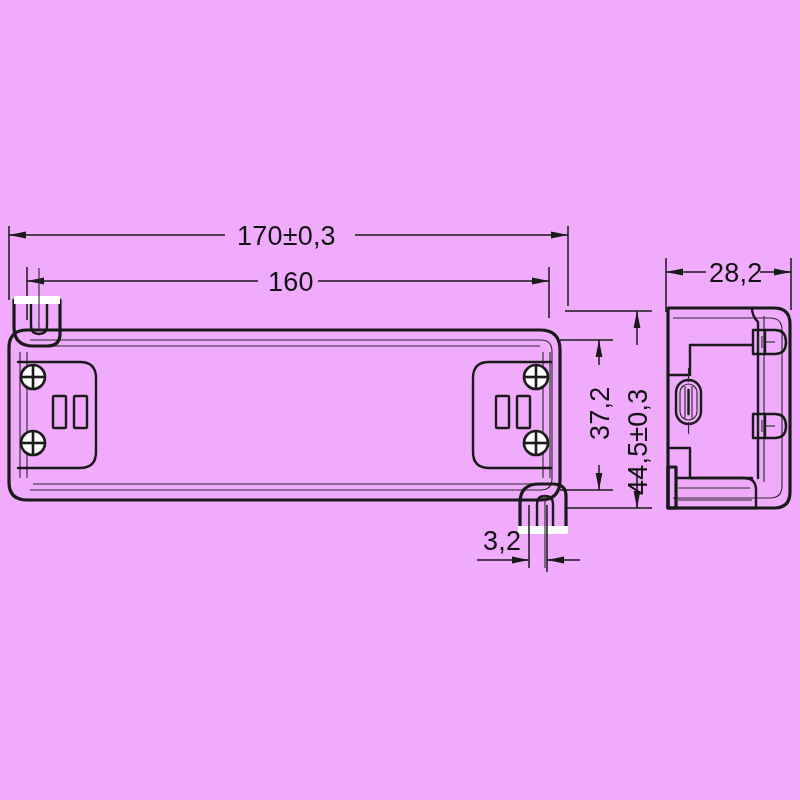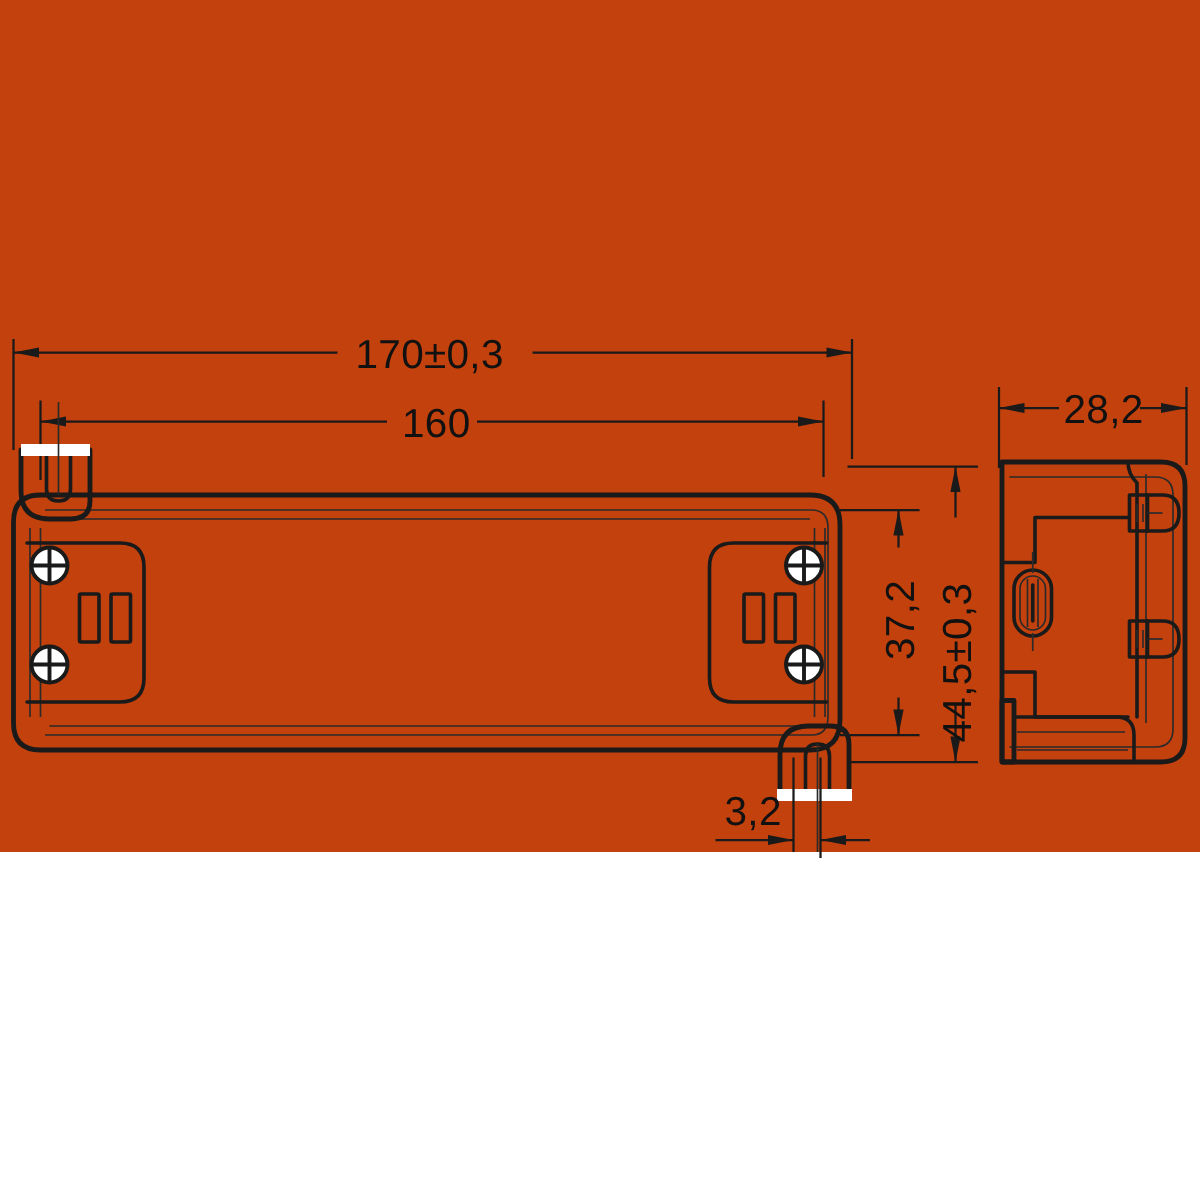--- a/index.html
+++ b/index.html
@@ -9,22 +9,22 @@
   }
   body {
     width: 800px;
     height: 800px;
     font-family: "Liberation Sans", sans-serif;
     overflow: hidden;
   }
   #drawing-root {
     position: relative;
     width: 800px;
-    height: 568px;
-    background: #c2410c;
+    height: 800px;
+    background: #f0abfc;
     text-align: right;
   }
   svg.cad {
     display: block;
     width: 800px;
     height: 800px;
   }
   .outline {
     fill: none;
     stroke: #1a1a1a;

